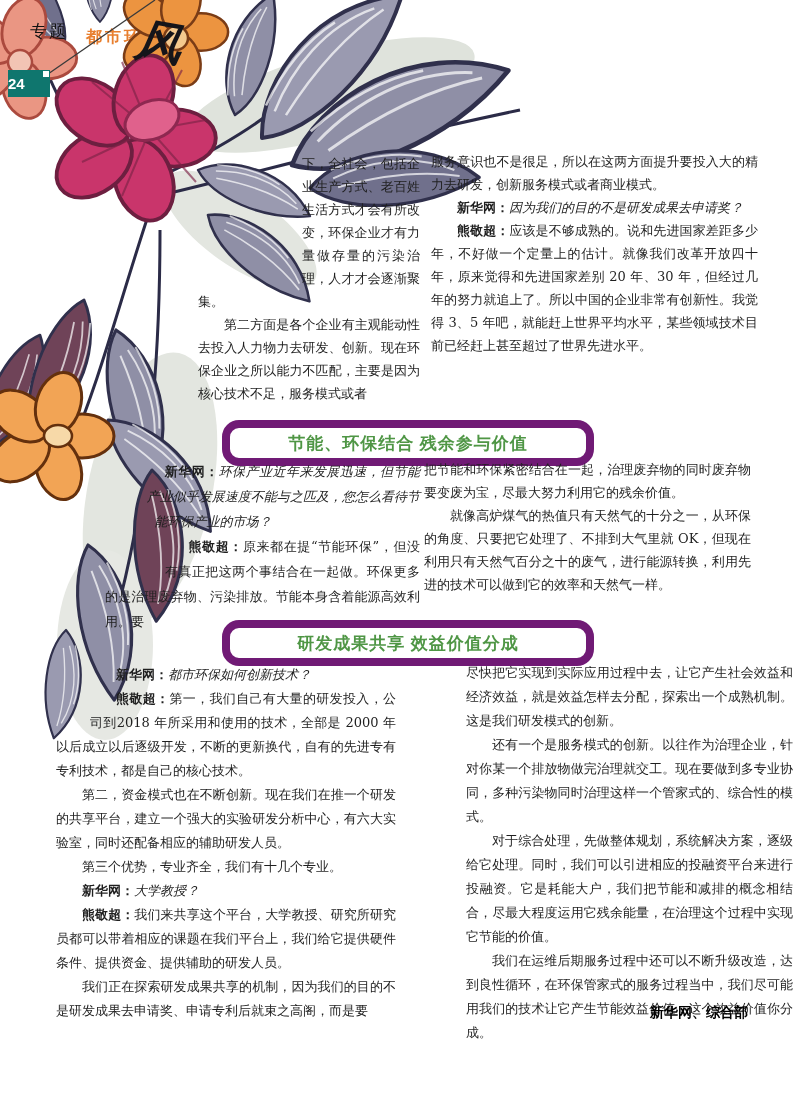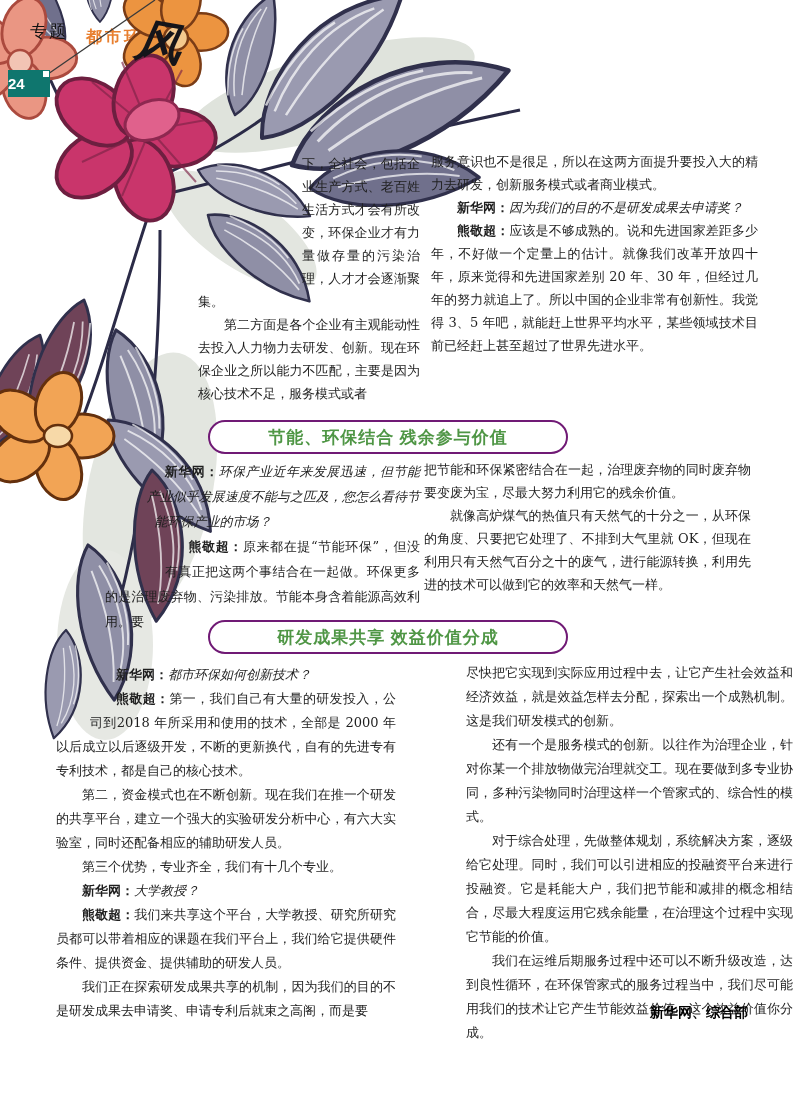--- a/index.html
+++ b/index.html
@@ -27,21 +27,21 @@
   .c-top-left{left:198px;top:152px;width:222px;}
   .c-top-right{left:424px;top:150px;width:327px;margin-left:7px;}
   .c-s1-left{left:105px;top:459px;width:315px;line-height:25px;}
   .c-s1-right{left:424px;top:458px;width:327px;}
   .c-s2-left{left:56px;top:663px;width:340px;line-height:24px;}
   .c-s2-right{left:424px;top:661px;width:327px;line-height:24px;margin-left:42px;}
   .sp-top{float:left;width:104px;height:122px;}
   .sp-s1{float:left;width:60px;height:108px;shape-outside:polygon(0 0,26px 0,60px 100%,0 100%);}
   .sp-s2{float:left;width:34px;height:50px;}
   
-  .pill{position:absolute;z-index:5;left:208px;width:356px;height:30px;border:2px solid #701a75;
+  .pill{position:absolute;z-index:5;left:222px;width:356px;height:30px;border:8px solid #701a75;
         border-radius:17px;background:#ffffff;display:flex;align-items:center;justify-content:center;
         color:#4f9645;font-family:"Liberation Sans",sans-serif;font-weight:bold;font-size:17px;letter-spacing:1px;}
   .pill1{top:420px;} .pill2{top:620px;}
   .byline{position:absolute;z-index:5;left:424px;top:1004px;width:324px;text-align:right;color:#000000;
         font-family:"Liberation Sans",sans-serif;font-weight:bold;font-size:14px;}
 </style>
 </head>
 <body>
 
 <div class="page">

